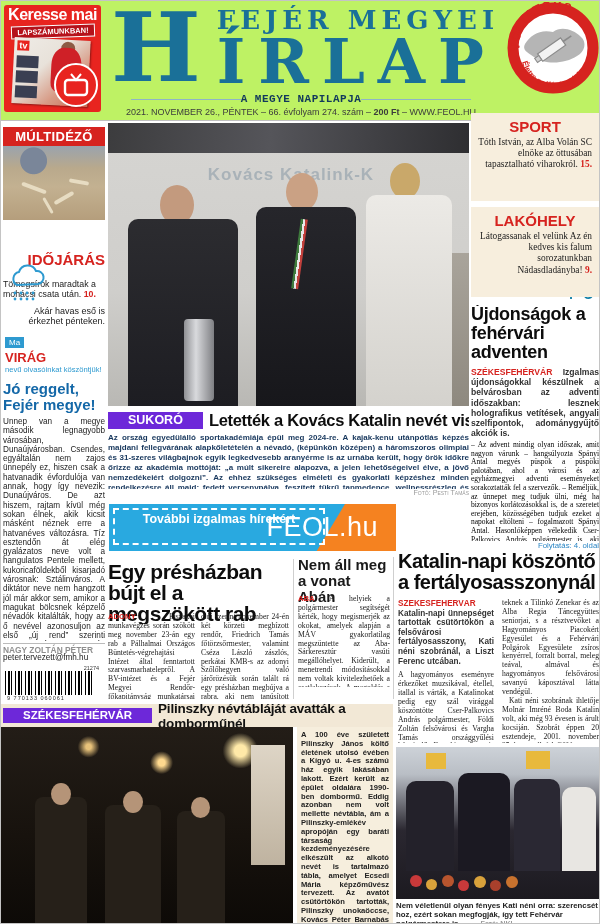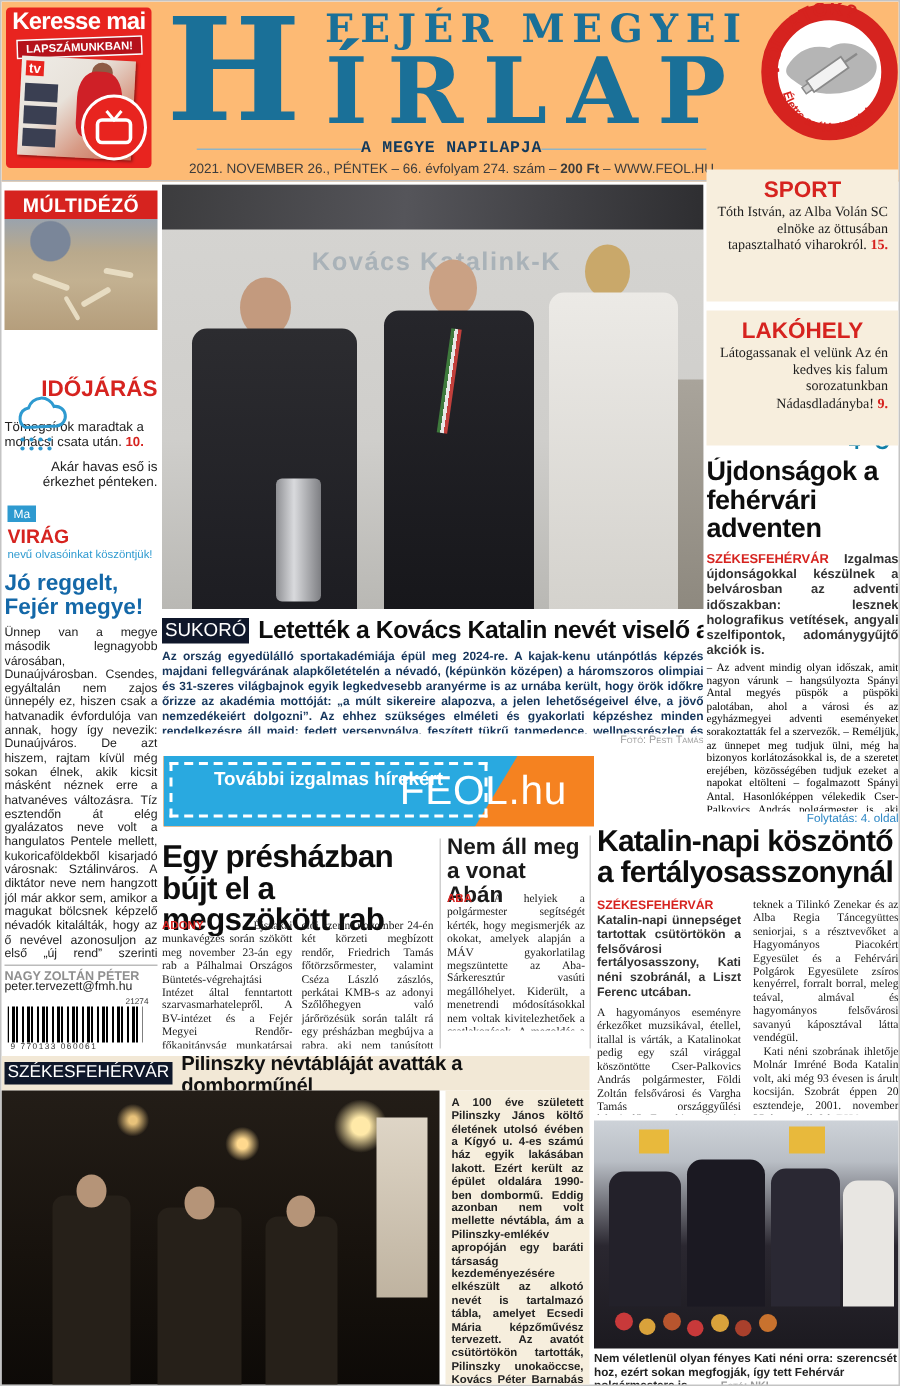--- a/index.html
+++ b/index.html
@@ -8,21 +8,21 @@
   .page { position:relative; width:600px; height:924px; margin:0 auto; background:#fff;
           border:1px solid #c4c4c4; overflow:hidden; }
   .abs { position:absolute; overflow:hidden; }
   .serif { font-family:"Liberation Serif", serif; }
   .just { text-align:justify; }
   .red { color:#d6231f; }
   .blue { color:#2b86c4; }
   .sign { color:#8f8f8f; font-weight:bold; }
 
   
-  .header { left:0; top:0; width:600px; height:120px; border-bottom:1px solid #c0c0c0; background:#fdba74; }
+  .header { left:0; top:0; width:600px; height:120px; border-bottom:1px solid #c0c0c0; background:#bef264; }
   .promo { left:3px; top:4px; width:97px; height:107px; background:#e8241f; border-radius:3px; }
   .promo-l1 { position:absolute; left:0; top:1px; width:100%; text-align:center; color:#fff; font-weight:bold; font-size:16px; letter-spacing:-0.5px; }
   .promo-ribbon { position:absolute; left:7px; top:20px; width:84px; background:#b5121b; border:1px solid #fff; color:#fff; font-weight:bold; font-size:7.5px; text-align:center; transform:rotate(-2deg); padding:1px 0; }
   .mag { position:absolute; left:9px; top:34px; width:76px; height:66px; background:linear-gradient(135deg,#efece7 0%,#e8e2da 40%,#d79a85 70%,#c96a55 100%); transform:rotate(3deg); box-shadow:1px 1px 2px rgba(0,0,0,.4); }
   .mag-tv { position:absolute; left:3px; top:3px; background:#e8241f; color:#fff; font-weight:bold; font-size:9px; padding:0 2px; }
   .mag-person { position:absolute; right:8px; top:8px; width:30px; height:44px; background:#cf2027; border-radius:40% 40% 20% 20%; }
   .mag-head { position:absolute; right:15px; top:2px; width:14px; height:13px; background:#8d5b45; border-radius:50%; }
   .mag-th { position:absolute; left:3px; width:22px; height:12px; background:#3a3f52; }
   .tv-circle { position:absolute; left:50px; top:58px; width:44px; height:44px; background:#e8241f; border:2px solid #fff; border-radius:50%; display:flex; align-items:center; justify-content:center; }
   .masthead { left:104px; top:4px; width:400px; height:90px; display:flex; justify-content:center; align-items:flex-start; color:#1a7098; font-family:"DejaVu Serif", serif; font-weight:bold; }
@@ -65,21 +65,21 @@
   .backdrop-text { position:absolute; left:18px; top:42px; width:330px; color:#a9b2b8; font-weight:bold; font-size:17px; letter-spacing:1px; display:flex; justify-content:center; }
   .bld { position:absolute; right:0; top:130px; width:70px; height:153px; background:linear-gradient(180deg,#a9a49b,#8e897f); }
   .bld .win { position:absolute; width:12px; height:9px; background:#6d6861; }
   .fig { position:absolute; border-radius:10px 10px 0 0; }
   .head { position:absolute; border-radius:50%; }
   .urn { position:absolute; left:76px; top:196px; width:30px; height:82px; background:linear-gradient(90deg,#8f9094,#d9dadd 40%,#7e7f83); border-radius:4px; }
   .ribbon { position:absolute; left:188px; top:96px; width:7px; height:70px; background:linear-gradient(90deg,#3e7a3c 33%,#e8e8e8 33% 66%,#c2403c 66%); transform:rotate(8deg); }
 
   
   .cap-row { left:107px; top:409px; width:361px; height:20px; display:flex; align-items:center; gap:6px; }
-  .tag-red { background:#0f172a; color:#fff; font-weight:normal; font-size:12.5px; padding:1px 2px 2px; white-space:nowrap; }
+  .tag-red { background:#6d28d9; color:#fff; font-weight:bold; font-size:12.5px; padding:1px 20px 2px; white-space:nowrap; }
   .cap-headline { font-weight:bold; font-size:16.5px; color:#0d0d0d; letter-spacing:-0.3px; white-space:nowrap; }
   .main-cap { left:107px; top:432px; width:361px; height:56px; font-size:8px; line-height:10px; font-weight:bold; color:#16365c; }
   .cap-foot { left:107px; top:487px; width:361px; font-size:8px; }
   .credit { color:#9a9a9a; font-size:7.2px; font-variant:small-caps;margin-left:20px; }
 
   
   .feol { left:108px; top:503px; width:287px; height:47px; background:#f58220; }
   .feol-blue { position:absolute; left:0; top:0; width:236px; height:47px; background:#29a9e0;
       clip-path:polygon(0 0,100% 0,88% 100%,0 100%); }
   .feol-dash { position:absolute; left:4px; top:4px; width:212px; height:37px; border:2px dashed #fff; }

